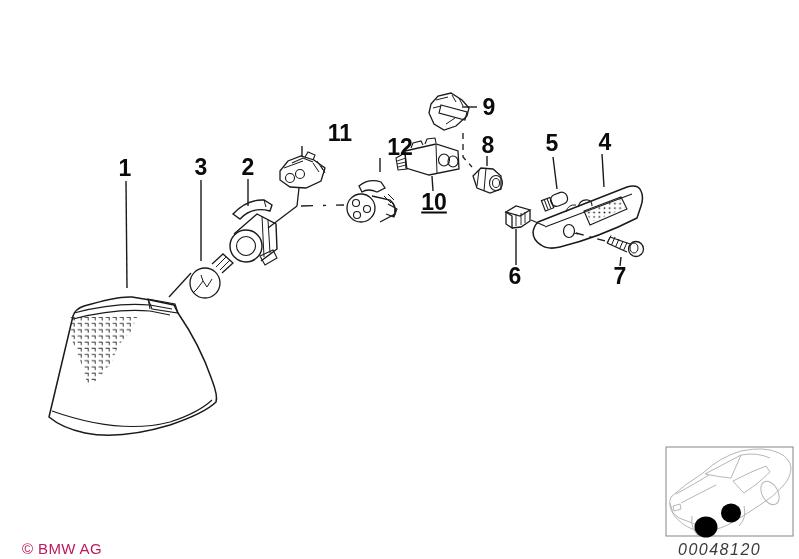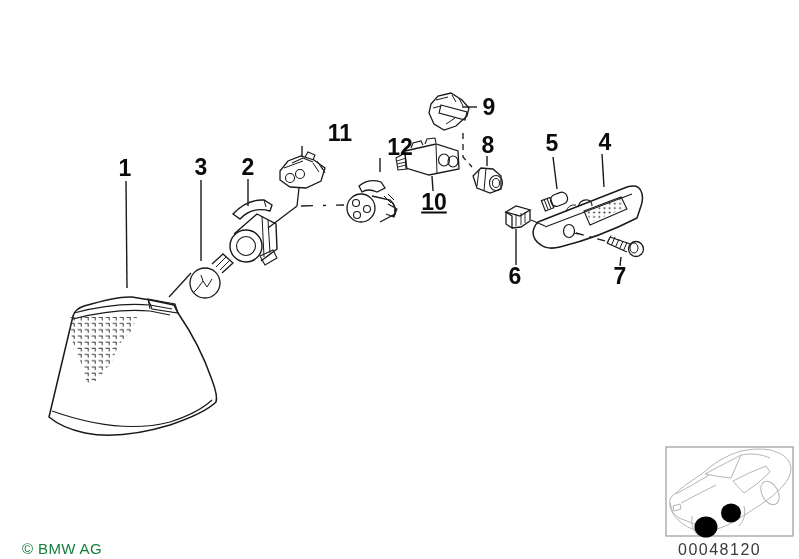--- a/index.html
+++ b/index.html
@@ -8,25 +8,25 @@
     font-family:"Liberation Sans",sans-serif;overflow:hidden;
   }
   .stage svg{position:absolute;left:0;top:0;}
   .plabel{
     position:absolute;transform:translate(-50%,-50%);
     font-family:"Liberation Sans",sans-serif;font-weight:bold;font-size:23px;
     color:#0b0b0b;line-height:1;white-space:nowrap;cursor:default;
   }
   .copyright{
     position:absolute;left:22px;top:540px;
-    font-size:15px;color:#15803d;letter-spacing:0.4px;
+    font-size:15px;color:#be185d;letter-spacing:0.4px;
   }
   .imgnum{
     position:absolute;left:678px;top:541px;
-    font-size:16px;color:#3a3a3a;letter-spacing:1.5px;
+    font-size:16px;color:#3a3a3a;letter-spacing:1.5px;font-style:italic;
   }
 </style>
 </head>
 <body>
 
 <div class="stage">
 
   <svg width="799" height="559" viewBox="0 0 799 559">
     <defs>
       <pattern id="hatch" width="7" height="6.2" patternUnits="userSpaceOnUse">

